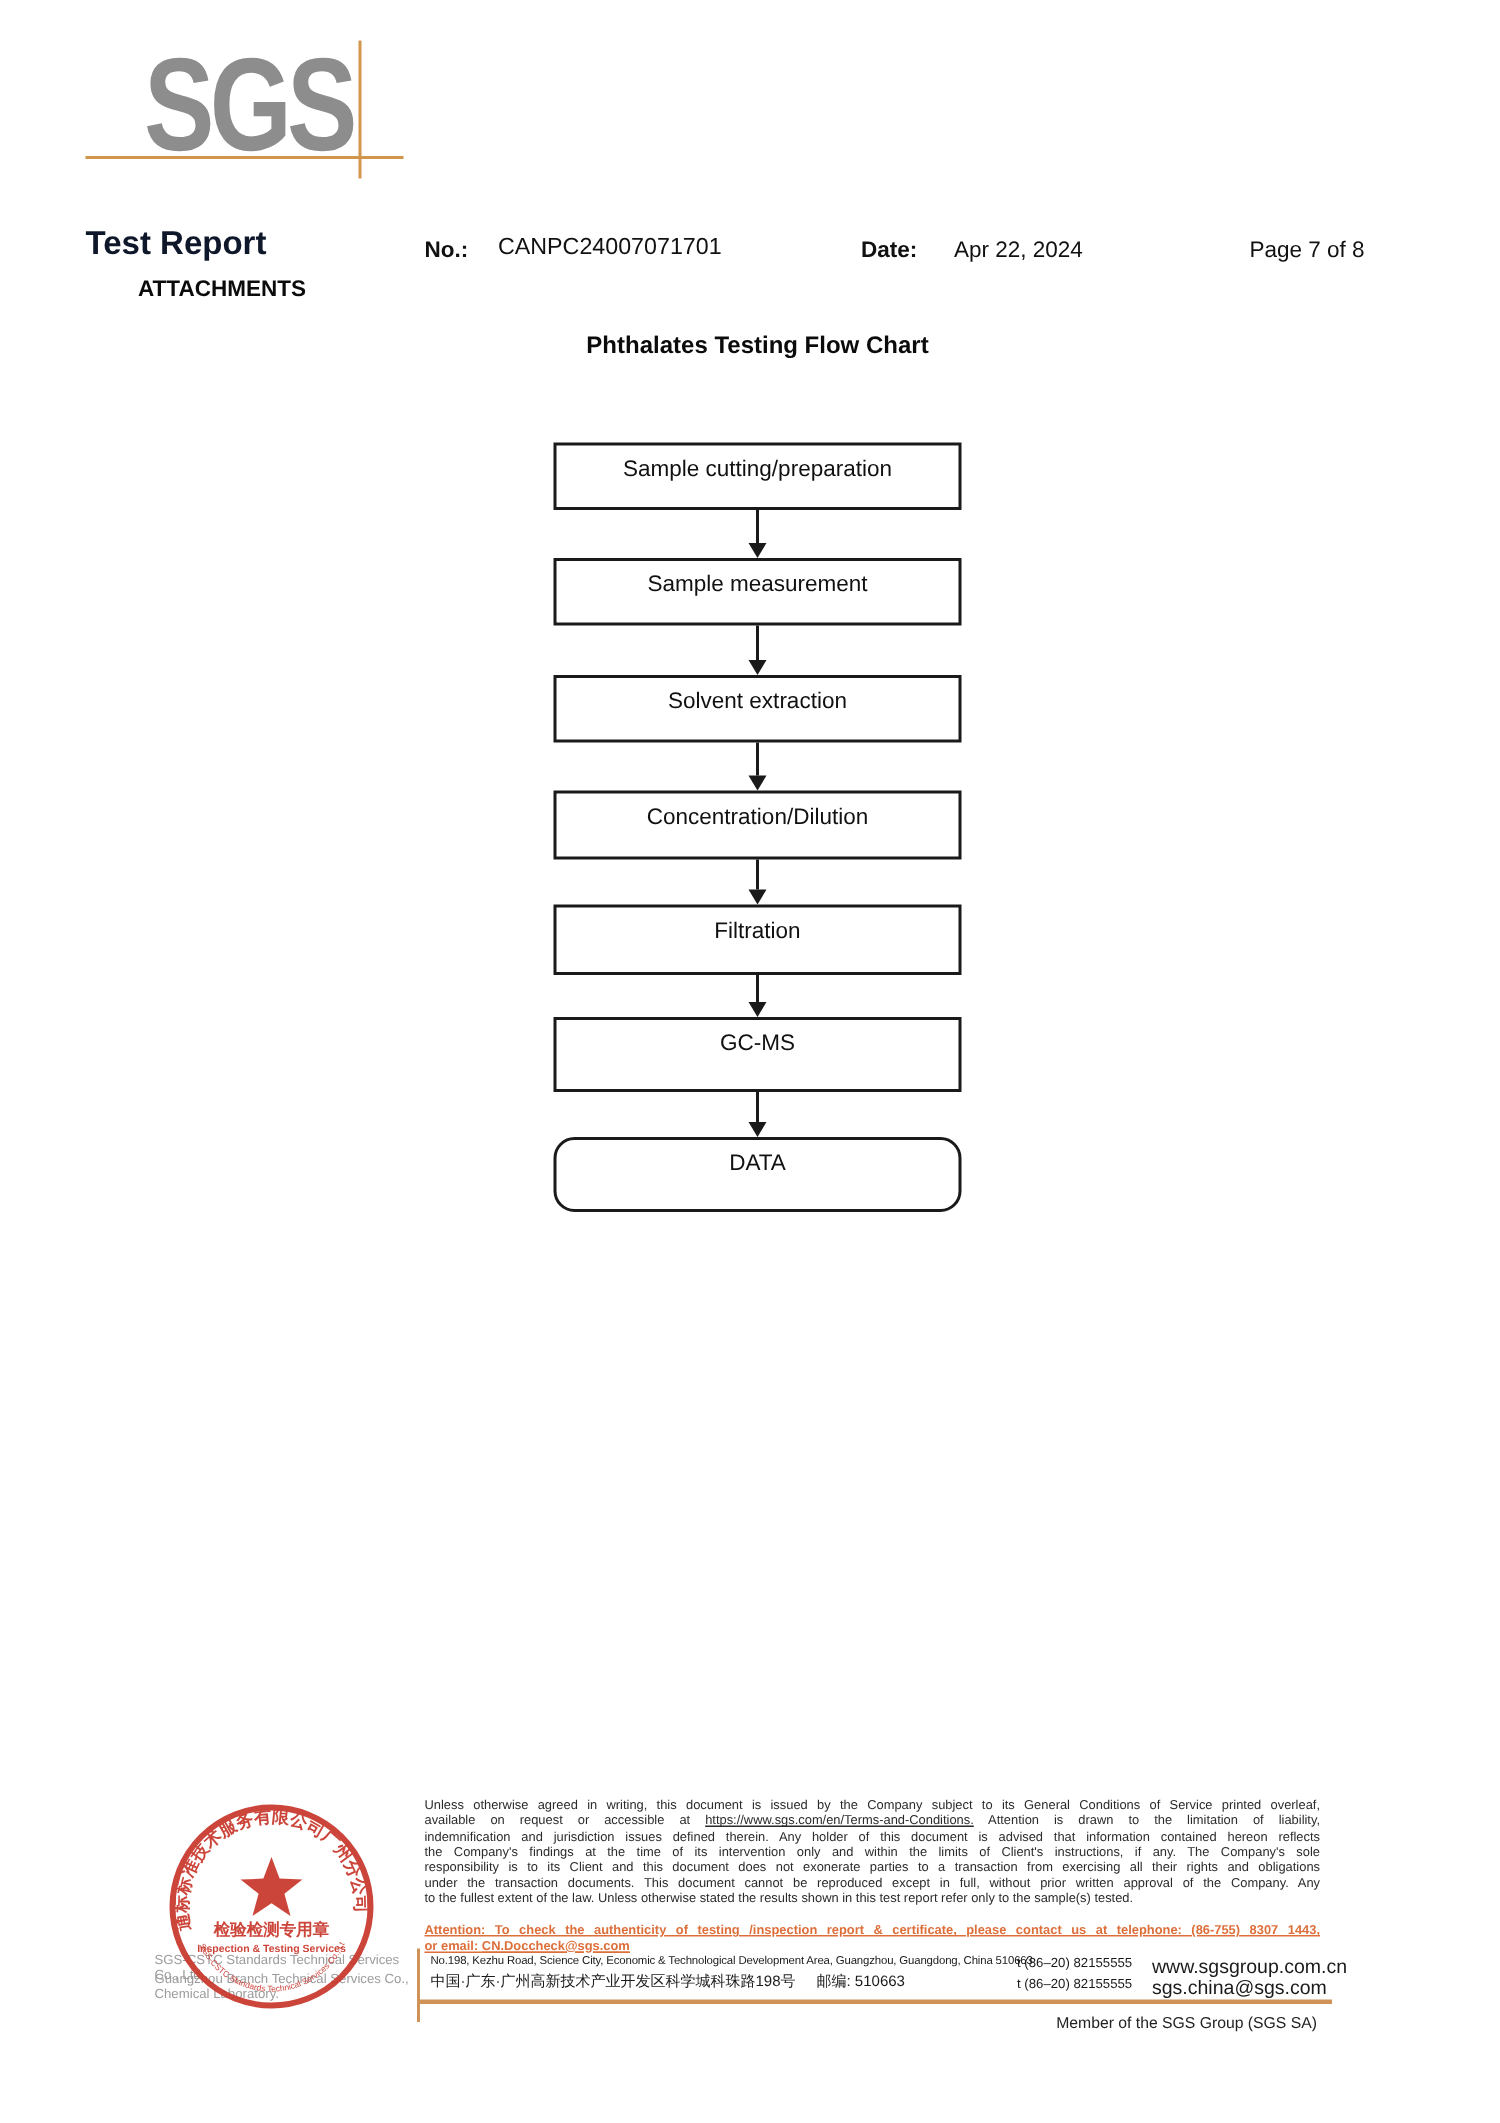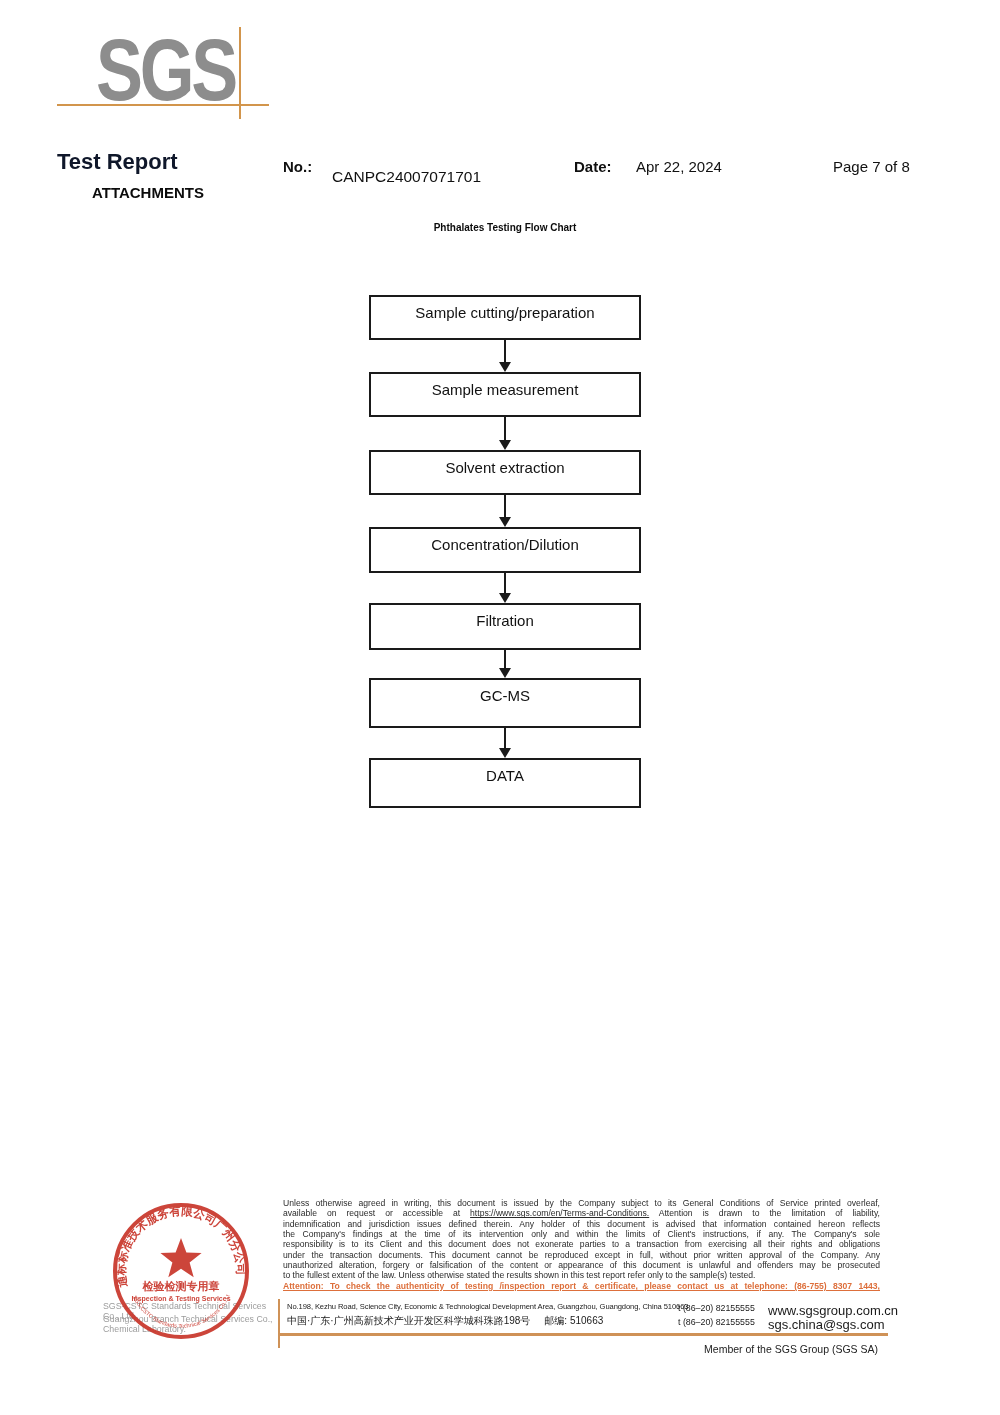--- a/index.html
+++ b/index.html
@@ -17,36 +17,36 @@
   }
   .cross-h{position:absolute;left:57px;top:104px;width:212px;height:2px;background:#d2954c;}
   .cross-v{position:absolute;left:239px;top:27px;width:2px;height:92px;background:#d2954c;}
 
   
   .rpt-title{position:absolute;left:57px;top:149px;font-size:22px;font-weight:bold;color:#0f172a;}
   .rpt-sub{position:absolute;left:92px;top:184px;font-size:15px;font-weight:bold;color:#0b0b0b;}
   .h15{font-size:15px;color:#111;}
   .bold{font-weight:bold;}
   .no-label{left:283px;top:158px;}
-  .no-value{left:332px;top:168px;font-size:15.5px;}
+  .no-value{left:332px;top:156px;font-size:15.5px;}
   .date-label{left:574px;top:158px;}
   .date-value{left:636px;top:158px;}
   .page-num{left:833px;top:158px;}
 
   
   .fc-title{position:absolute;left:339px;width:332px;top:222px;text-align:center;
-            font-size:10px;font-weight:bold;color:#0b0b0b;}
+            font-size:16px;font-weight:bold;color:#0b0b0b;}
   .fbox{
     position:absolute;left:369px;width:272px;box-sizing:border-box;
     border:2px solid #1a1a1a;background:#fff;text-align:center;
     padding-top:7px;font-size:15px;color:#111;
   }
   .b0{top:295px;height:45px;text-align:center;} .b1{top:372px;height:45px;} .b2{top:450px;height:45px;}
   .b3{top:527px;height:46px;} .b4{top:603px;height:47px;} .b5{top:678px;height:50px;}
-  .b6{top:758px;height:50px;}
+  .b6{top:758px;height:50px;border-radius:14px;}
   .arrow{position:absolute;left:499px;width:12px;display:flex;flex-direction:column;align-items:center;}
   .arrow .shaft{width:2px;background:#1a1a1a;flex:1 1 auto;}
   .arrow .head{width:0;height:0;border-left:6px solid transparent;border-right:6px solid transparent;
                border-top:10px solid #1a1a1a;}
   .a0{top:340px;height:32px;} .a1{top:417px;height:33px;} .a2{top:495px;height:32px;}
   .a3{top:573px;height:30px;} .a4{top:650px;height:28px;} .a5{top:728px;height:30px;}
 
   
   .co-line{position:absolute;left:103px;width:170px;font-size:8.8px;color:#9c9c9c;z-index:1;}
   .co1{top:1301px;} .co2{top:1314px;}
@@ -146,26 +146,26 @@
     <text x="77" y="100" text-anchor="middle" font-size="7" font-weight="bold" fill="#c9372c" font-family="Liberation Sans, sans-serif">Inspection &amp; Testing Services</text>
   </svg>
 
   <div class="legal">
     <div class="jline">Unless otherwise agreed in writing, this document is issued by the Company subject to its General Conditions of Service printed overleaf,</div>
     <div class="jline"><span>available on request or accessible at </span><span class="u">https://www.sgs.com/en/Terms-and-Conditions.</span><span> Attention is drawn to the limitation of liability,</span></div>
     <div class="jline">indemnification and jurisdiction issues defined therein. Any holder of this document is advised that information contained hereon reflects</div>
     <div class="jline">the Company's findings at the time of its intervention only and within the limits of Client's instructions, if any. The Company's sole</div>
     <div class="jline">responsibility is to its Client and this document does not exonerate parties to a transaction from exercising all their rights and obligations</div>
     <div class="jline">under the transaction documents. This document cannot be reproduced except in full, without prior written approval of the Company. Any</div>
-    <div class="jline">unauthorized alteration, forgery or falsification of the content or appearance of this document is unlawful and offenders may be prosecuted</div>
     <div class="lline">to the fullest extent of the law. Unless otherwise stated the results shown in this test report refer only to the sample(s) tested.</div>
   </div>
 
   <div class="attn">
     <div class="jline">Attention: To check the authenticity of testing /inspection report &amp; certificate, please contact us at telephone: (86-755) 8307 1443,</div>
+    <div class="l2"><span>or email: </span><span class="u">CN.Doccheck@sgs.com</span></div>
   </div>
 
   <div class="addr-bar"></div>
   <div class="addr-en">No.198, Kezhu Road, Science City, Economic &amp; Technological Development Area, Guangzhou, Guangdong, China 510663</div>
   <div class="addr-zh"><span>中国·广东·广州高新技术产业开发区科学城科珠路198号</span><span class="postal">邮编: 510663</span></div>
   <div class="tel t1">t (86–20) 82155555</div>
   <div class="tel t2">t (86–20) 82155555</div>
   <div class="net n1">www.sgsgroup.com.cn</div>
   <div class="net n2">sgs.china@sgs.com</div>
   <div class="footer-rule"></div>

